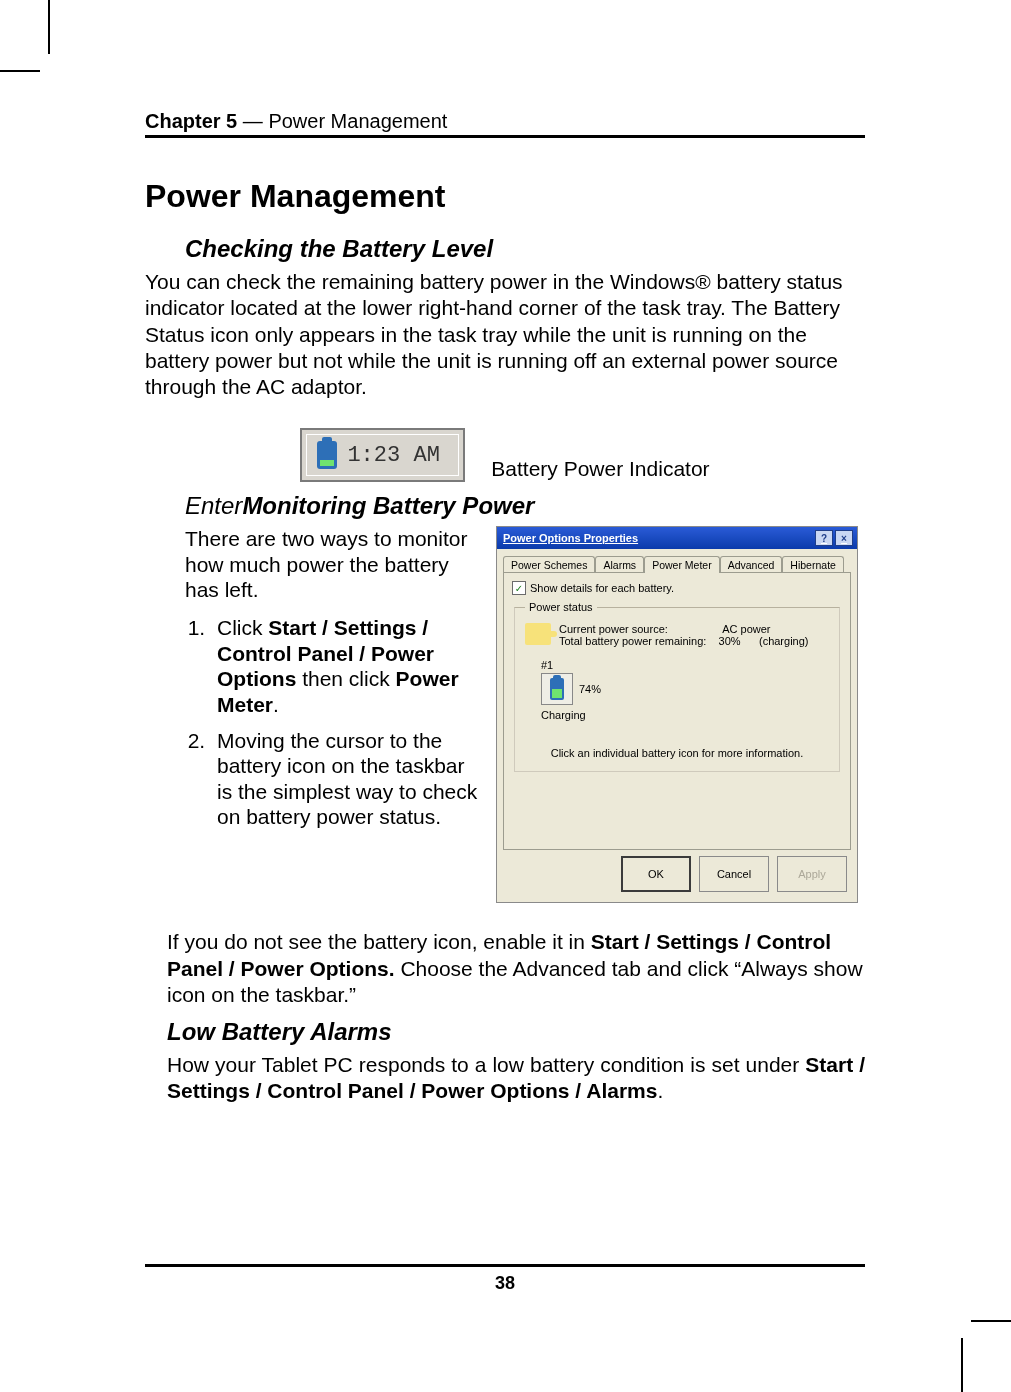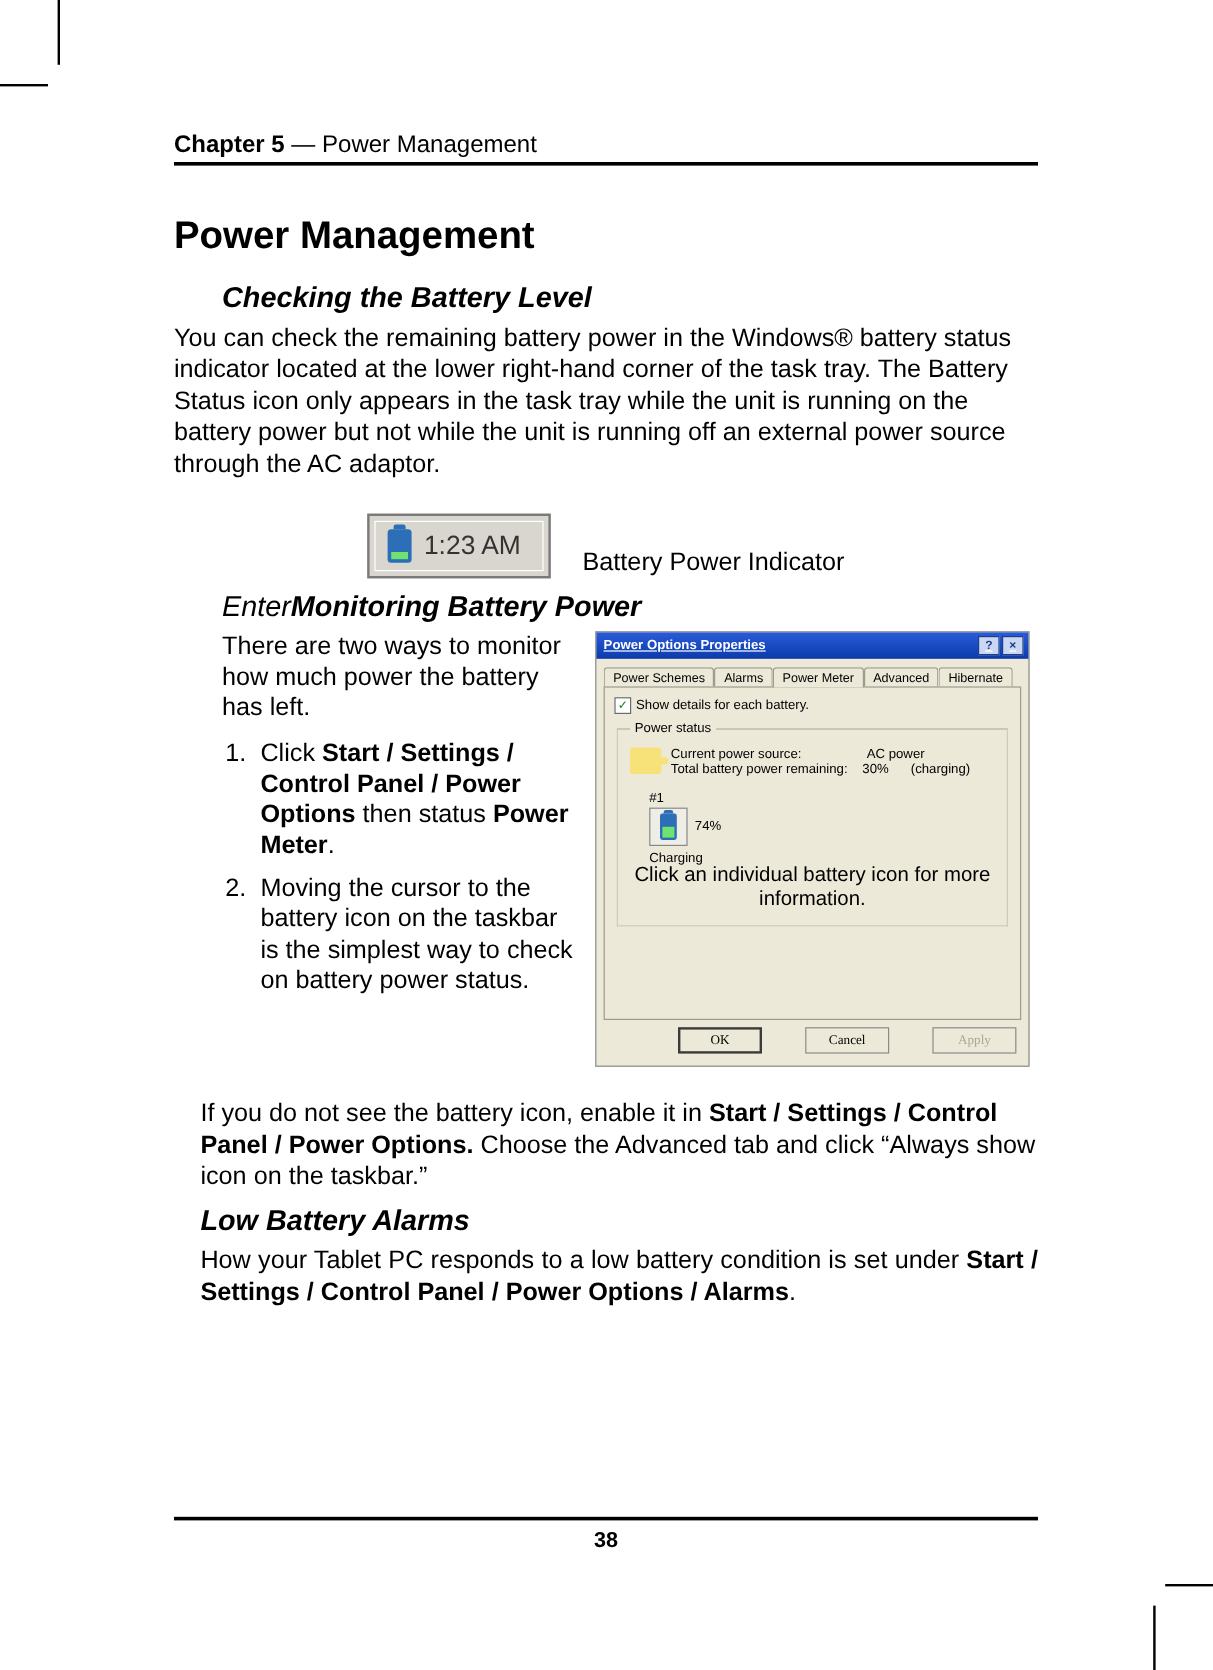--- a/index.html
+++ b/index.html
@@ -73,21 +73,21 @@
     position:relative;
   }
   .batt-ico::before{
     content:""; position:absolute; left:5px; top:-4px;
     width:10px; height:4px; background:#2d6fb7; border-radius:2px 2px 0 0;
   }
   .batt-ico::after{
     content:""; position:absolute; left:3px; right:3px; bottom:3px;
     height:6px; background:#6fe36f;
   }
-  .tray-time { font-family: Liberation Sans, sans-serif; font-size:22px; color:#333; }
+  .tray-time { font-family: Liberation Mono, monospace; font-size:22px; color:#333; }
   .tray-caption { display:inline-block; font-size:21px; vertical-align:bottom; margin-left:22px; line-height:1.3; }
 
   
   .twocol { display:flex; gap:11px; margin-top:6px; }
   .leftcol { flex:0 0 300px; margin-left:40px; }
   .leftcol p { font-size:21px; line-height:1.22; margin:0 0 12px 0; }
   ol.steps { margin:0; padding-left:26px; font-size:21px; line-height:1.22; }
   ol.steps li { margin-bottom:10px; padding-left:6px; }
 
   
@@ -151,29 +151,28 @@
     display:flex; align-items:center; justify-content:center;
     margin-left:16px;
   }
   .batt2 {
     width:14px; height:22px; background:#2d6fb7; border-radius:2px; position:relative;
   }
   .batt2::before{content:"";position:absolute;left:3px;top:-3px;width:8px;height:3px;background:#2d6fb7;border-radius:2px 2px 0 0;}
   .batt2::after{content:"";position:absolute;left:2px;right:2px;bottom:2px;height:9px;background:#6fe36f;}
   .pct { font-size:11px; margin-left:6px; }
   .charging { font-size:11px; margin:4px 0 0 16px; }
-  .hint { position:absolute; left:0; right:0; bottom:12px; text-align:center; font-size:17px; }
+  .hint { position:absolute; left:0; right:0; bottom:12px; text-align:center; font-size:11px; }
   .dlg-buttons { display:flex; justify-content:flex-end; gap:8px; padding:0 10px 10px 0; }
   .dlg-buttons button {
-    font-family:Liberation Serif, serif;
+    font-family:Liberation Sans, sans-serif;
     font-size:11px;
-    width:70px; height:22px;
+    width:70px; height:36px;
     background:#ece9d8;
     border:1px solid #8a8a8a;
-    margin-left:28px;
   }
   .dlg-buttons button.primary { border:2px solid #3b3b3b; }
   .dlg-buttons button:disabled { color:#aca899; }
 
   .footer-area {
     position:absolute;
     left:145px;
     width:720px;
     bottom:98px;
     text-align:center;
@@ -212,21 +211,21 @@
 
     <h2>
       <span style="font-style:italic;font-weight:normal">Enter</span><span>Monitoring Battery Power</span>
     </h2>
 
     <div class="twocol">
       <div class="leftcol">
         <p>There are two ways to monitor how much power the battery has left.</p>
         <ol class="steps">
           <li>
-            <span>Click </span><b>Start / Settings / Control Panel / Power Options</b><span> then status </span><b>Power Meter</b><span>.</span>
+            <span>Click </span><b>Start / Settings / Control Panel / Power Options</b><span> then click </span><b>Power Meter</b><span>.</span>
           </li>
           <li>Moving the cursor to the battery icon on the taskbar is the simplest way to check on battery power status.</li>
         </ol>
       </div>
 
       <div class="dialog">
         <div class="titlebar">
           <span>Power Options Properties</span>
           <span class="titlebtns">
             <span>?</span>

